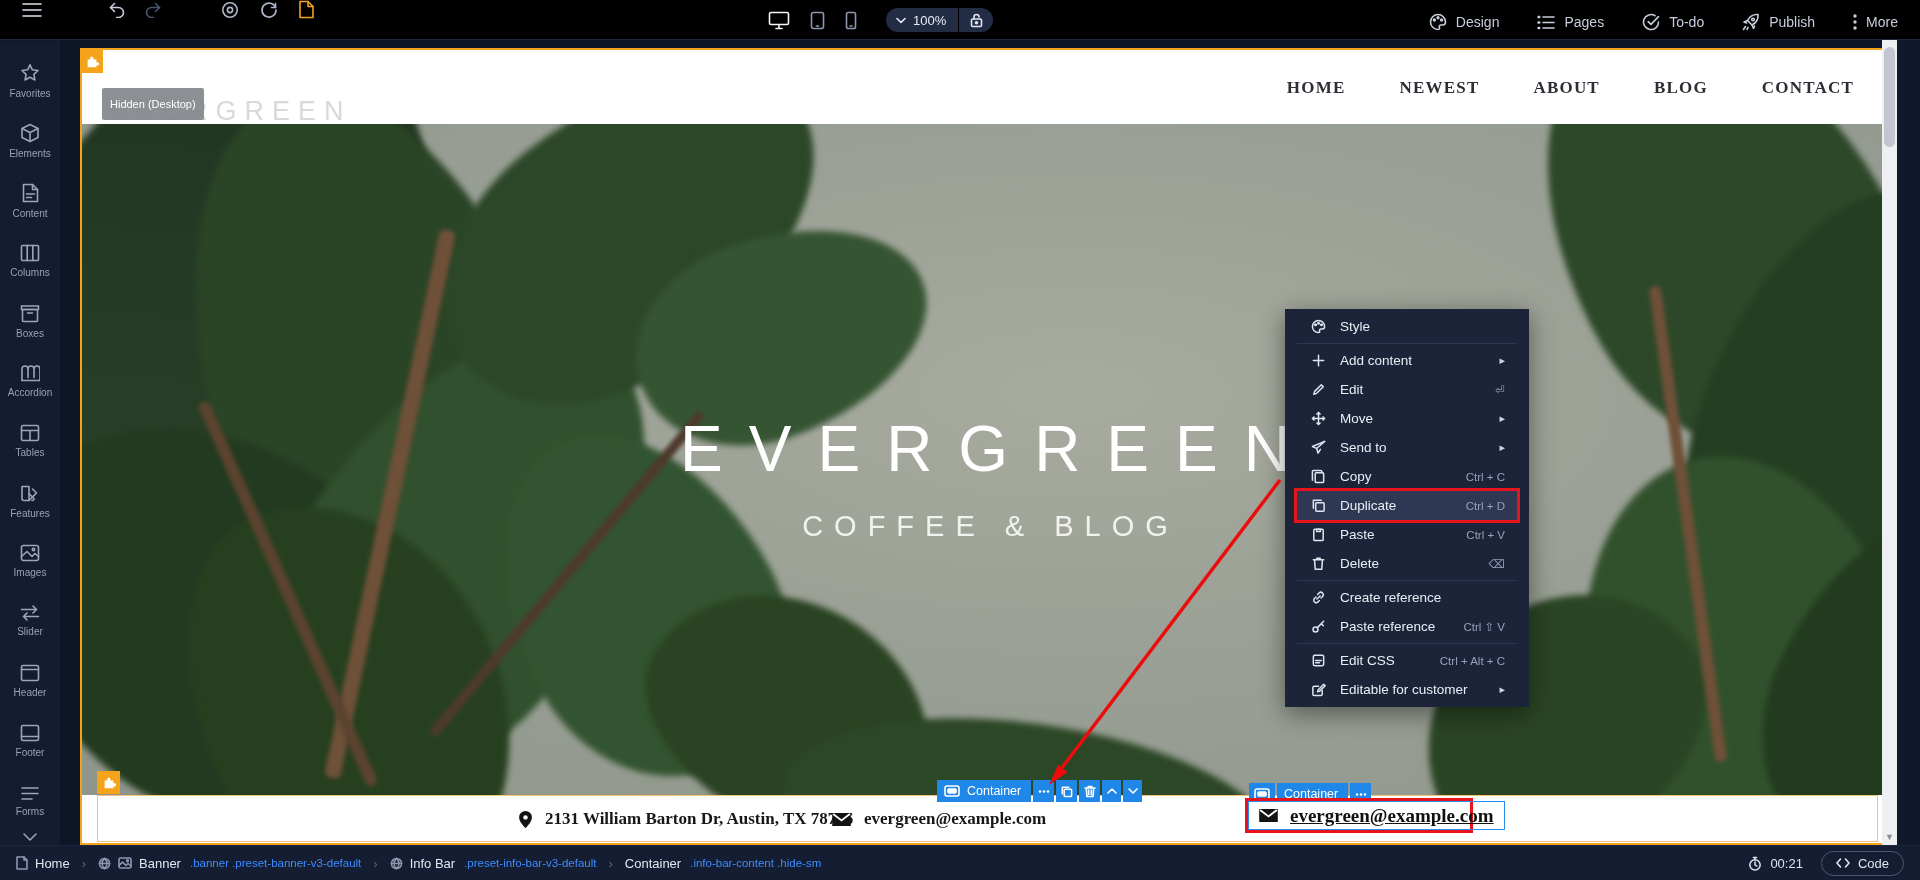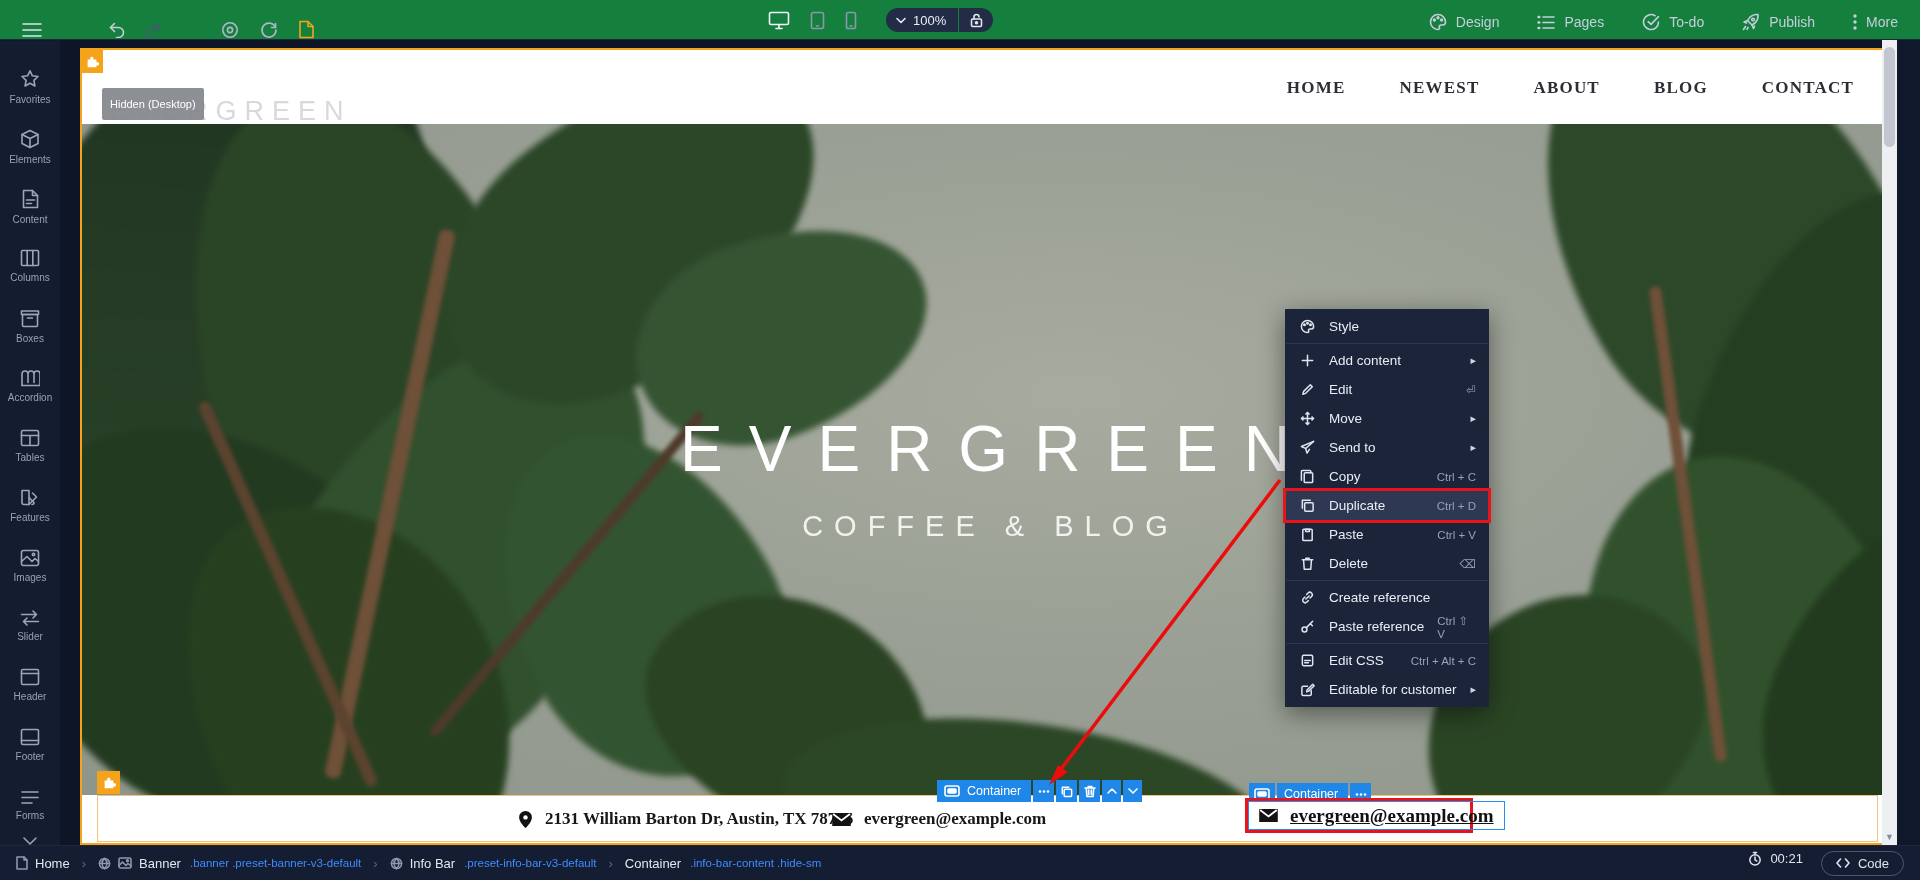--- a/index.html
+++ b/index.html
@@ -4,22 +4,22 @@
 <style>
   * { margin:0; padding:0; box-sizing:border-box; }
   html,body { width:1920px; height:880px; overflow:hidden; background:#10182b;
     font-family:"Liberation Sans","DejaVu Sans",sans-serif; }
   #app { position:relative; width:1920px; height:880px; }
 
   svg { display:block; }
   .ic { stroke:currentColor; fill:none; stroke-width:1.6; stroke-linecap:round; stroke-linejoin:round; }
 
   
-  .topbar { position:absolute; left:0; top:0; width:1920px; height:40px; background:#15803d;
-    border-bottom:1px solid #1d2740; display:flex; align-items:flex-end; z-index:200; }
+  .topbar { position:absolute; left:0; top:0; width:1920px; height:40px; background:#000000;
+    border-bottom:1px solid #1d2740; display:flex; align-items:flex-start; z-index:200; }
   .tb-btn { color:#aeb7c9; display:flex; align-items:center; justify-content:center; cursor:pointer; }
   .tb-left { display:flex; align-items:center; }
   .hamburger { margin-left:22px; color:#dde3ee; }
   .undo { margin-left:66px; color:#c6cdda; }
   .redo { margin-left:18px; color:#4b5670; }
   .eye { margin-left:58px; }
   .refresh { margin-left:20px; }
   .save { margin-left:20px; color:#f0a41b; }
   .devices { position:absolute; left:768px; top:0; height:40px; display:flex; align-items:center; gap:20px; }
   .dev-active { color:#f2f5fa; }
@@ -27,21 +27,21 @@
   .zoomctl { position:absolute; left:886px; top:8px; height:24px; display:flex; }
   .zoom-main { background:#222c45; border-radius:13px 0 0 13px; display:flex; align-items:center;
     gap:7px; padding:0 12px 0 10px; color:#e8ecf4; font-size:13px; cursor:pointer; }
   .zoom-lock { background:#222c45; border-radius:0 13px 13px 0; margin-left:1px; width:34px;
     display:flex; align-items:center; justify-content:center; color:#dfe4ef; cursor:pointer; }
   .tb-actions { position:absolute; right:22px; top:0; height:44px; display:flex; align-items:center; gap:38px; }
   .tb-action { display:flex; align-items:center; gap:9px; color:#c6cddc; font-size:14px; cursor:pointer; }
 
   
   .sidebar { position:absolute; left:0; top:41px; width:60px; height:804px; background:#141c30;
-    display:flex; flex-direction:column; align-items:center; padding-top:16px; z-index:150; }
+    display:flex; flex-direction:column; align-items:center; padding-top:10px; z-index:150; }
   .sb-item { width:60px; height:60px; display:flex; flex-direction:column; align-items:center;
     justify-content:center; gap:5px; color:#9aa5bc; cursor:pointer; }
   .sb-item span { font-size:10px; color:#97a1b8; }
   .sb-chevron { margin-top:2px; color:#97a1b8; cursor:pointer; }
 
   
   .canvas { position:absolute; left:60px; top:40px; width:1837px; height:805px; background:#0d1526; }
   .page { position:absolute; left:20px; top:8px; width:1810px; height:797px; background:#fff;
     border:2px solid #f5a31a; }
 
@@ -90,22 +90,22 @@
   .etoolbar { position:absolute; height:22px; display:flex; gap:2px; z-index:35; }
   .etb-main { background:#1f87e8; color:#fff; display:flex; align-items:center; gap:7px;
     padding:0 10px 0 7px; font-size:12.5px; cursor:pointer; }
   .etb-btn { background:#1f87e8; color:#fff; width:21px; display:flex; align-items:center;
     justify-content:center; cursor:pointer; }
   .etb-sm { width:19px; }
   .toolbar-main { left:855px; top:730px; }
   .toolbar-secondary { left:1167px; top:733px; z-index:10; }
 
   
-  .ctx { position:absolute; left:1203px; top:259px; width:204px; background:#1b2438; z-index:50;
-    padding:3px 1px; box-shadow:0 6px 24px rgba(0,0,0,.45); }
+  .ctx { position:absolute; left:1203px; top:259px; width:244px; background:#1b2438; z-index:50;
+    padding:3px 12px; box-shadow:0 6px 24px rgba(0,0,0,.45); }
   .mi { display:flex; align-items:center; height:29px; padding:0 12px 0 14px; gap:13px;
     color:#e9edf6; font-size:13.5px; cursor:pointer; }
   .mi .mi-icon { color:#dfe5f0; width:16px; flex:0 0 16px; }
   .mi .mi-label { flex:1; white-space:nowrap; }
   .mi .mi-short { font-size:11.5px; color:#97a1b8; }
   .mi .mi-arrow { color:#cfd6e4; font-size:11px; }
   .mi.highlight { background:#2e3852; box-shadow:0 0 0 3px #e8141c; position:relative; z-index:55; }
   .ctx-sep { height:1px; background:#2c3650; margin:2px 0; }
 
   
@@ -118,21 +118,21 @@
 
   
   .statusbar { position:absolute; left:0; top:845px; width:1920px; height:35px; background:#141d31;
     border-top:1px solid #1d2740; display:flex; align-items:center; padding:0 16px; z-index:210; }
   .bc { display:flex; align-items:center; gap:8px; }
   .bc-item { display:flex; align-items:center; gap:7px; cursor:pointer; }
   .bc-label { color:#e2e7f0; font-size:13px; }
   .bc-classes { color:#3f8cff; font-size:11.5px; margin-left:2px;text-align:center; }
   .bc-sep { color:#5c6680; font-size:13px; padding:0 4px; }
   .bc-icon { color:#8d97ad; }
-  .sb-right { margin-left:auto; display:flex; align-items:flex-start; gap:18px; }
+  .sb-right { margin-left:auto; display:flex; align-items:center; gap:18px; }
   .timer { display:flex; align-items:center; gap:8px; color:#dfe4ee; font-size:13px; }
   .code-pill { display:flex; align-items:center; gap:8px; color:#dfe4ee; font-size:13px;
     border:1px solid #4a5872; border-radius:15px; padding:4px 14px; cursor:pointer; }
 </style>
 </head>
 <body>
 
 <div id="app">
 
   <header class="topbar">

